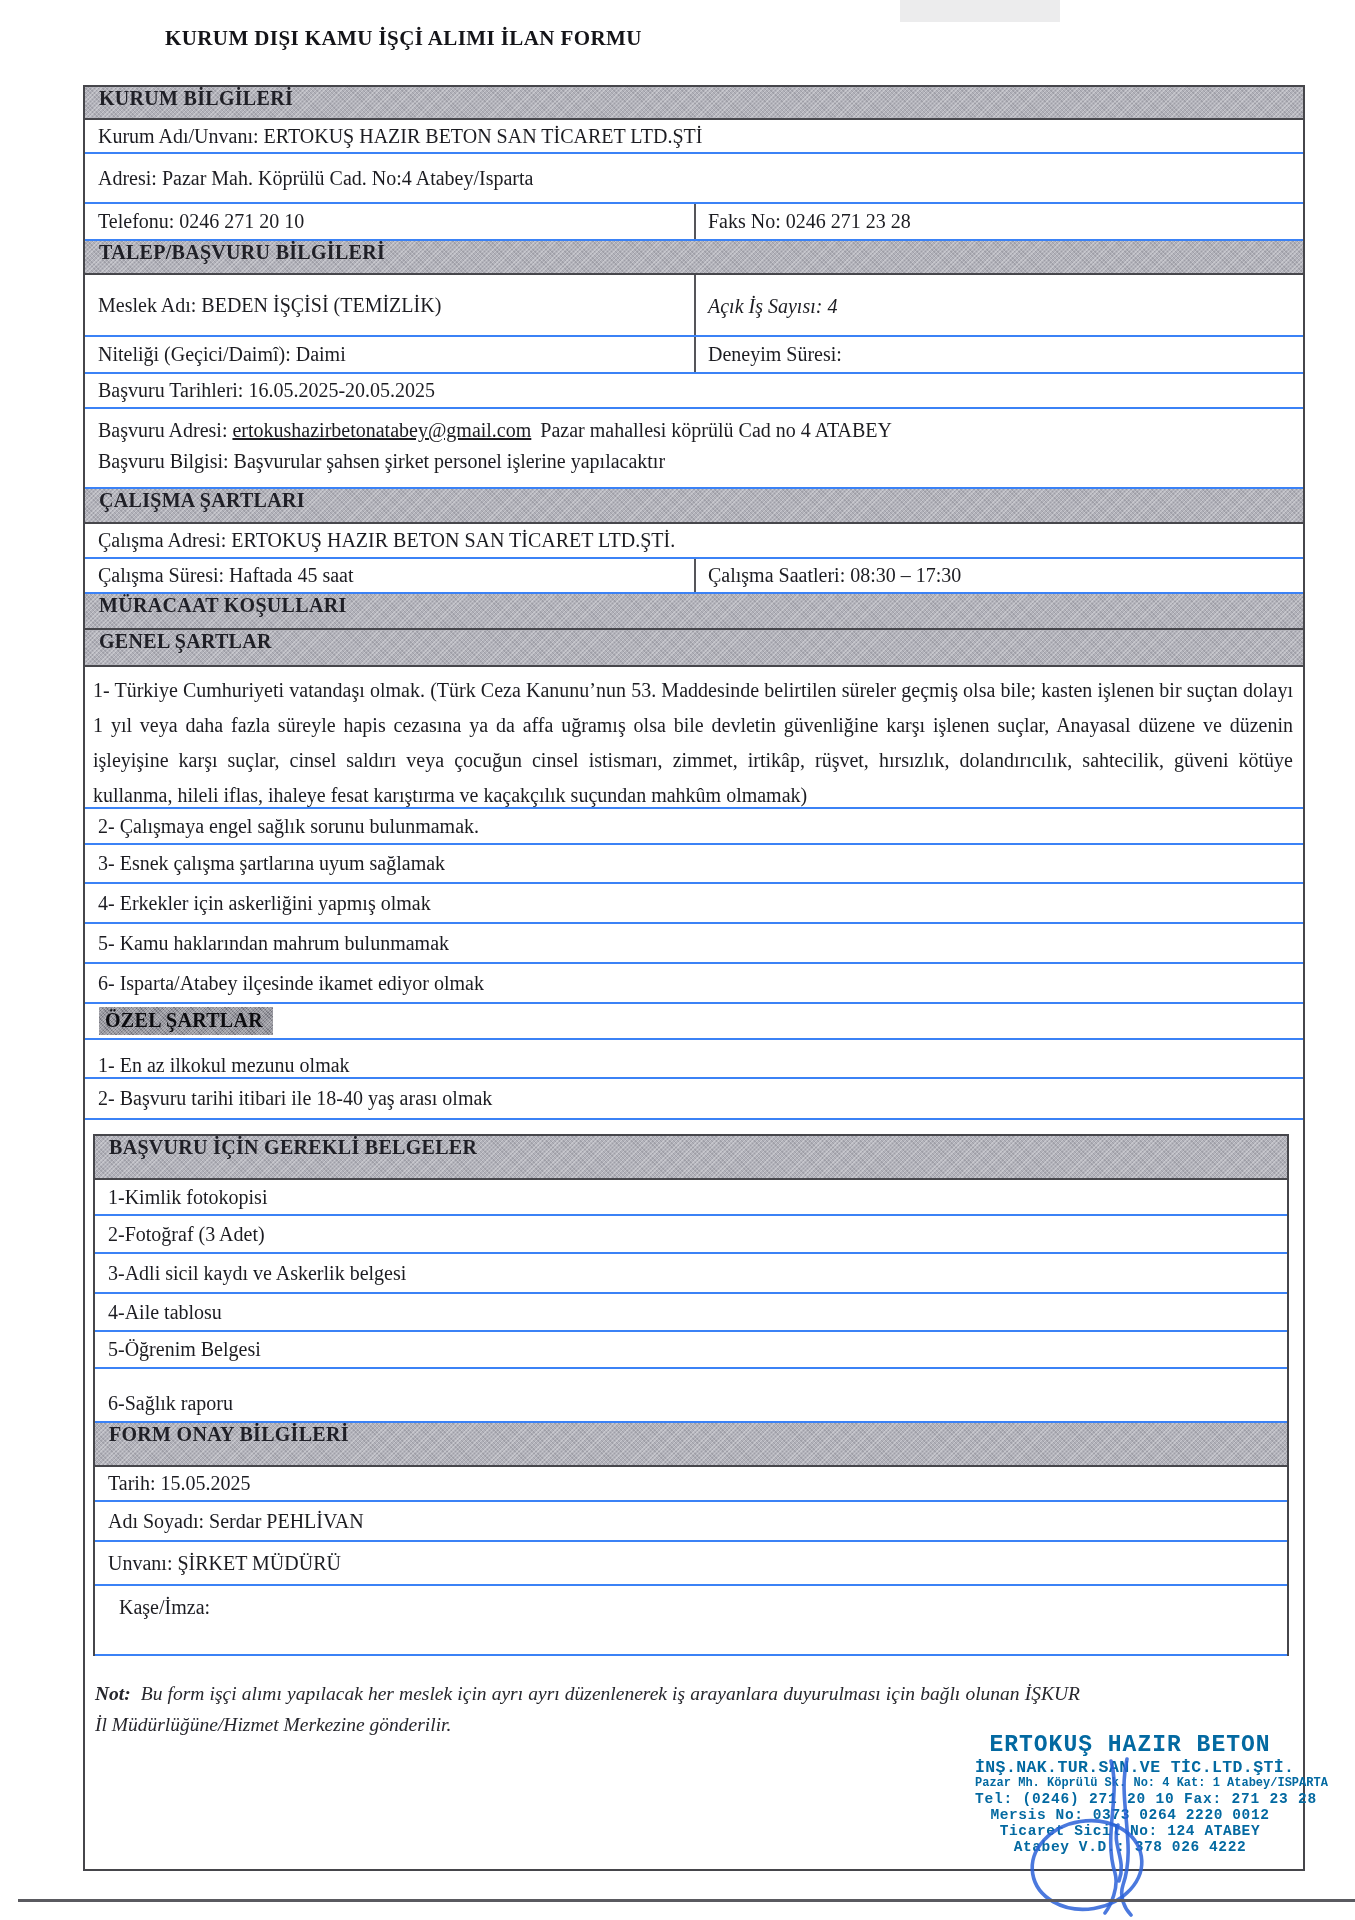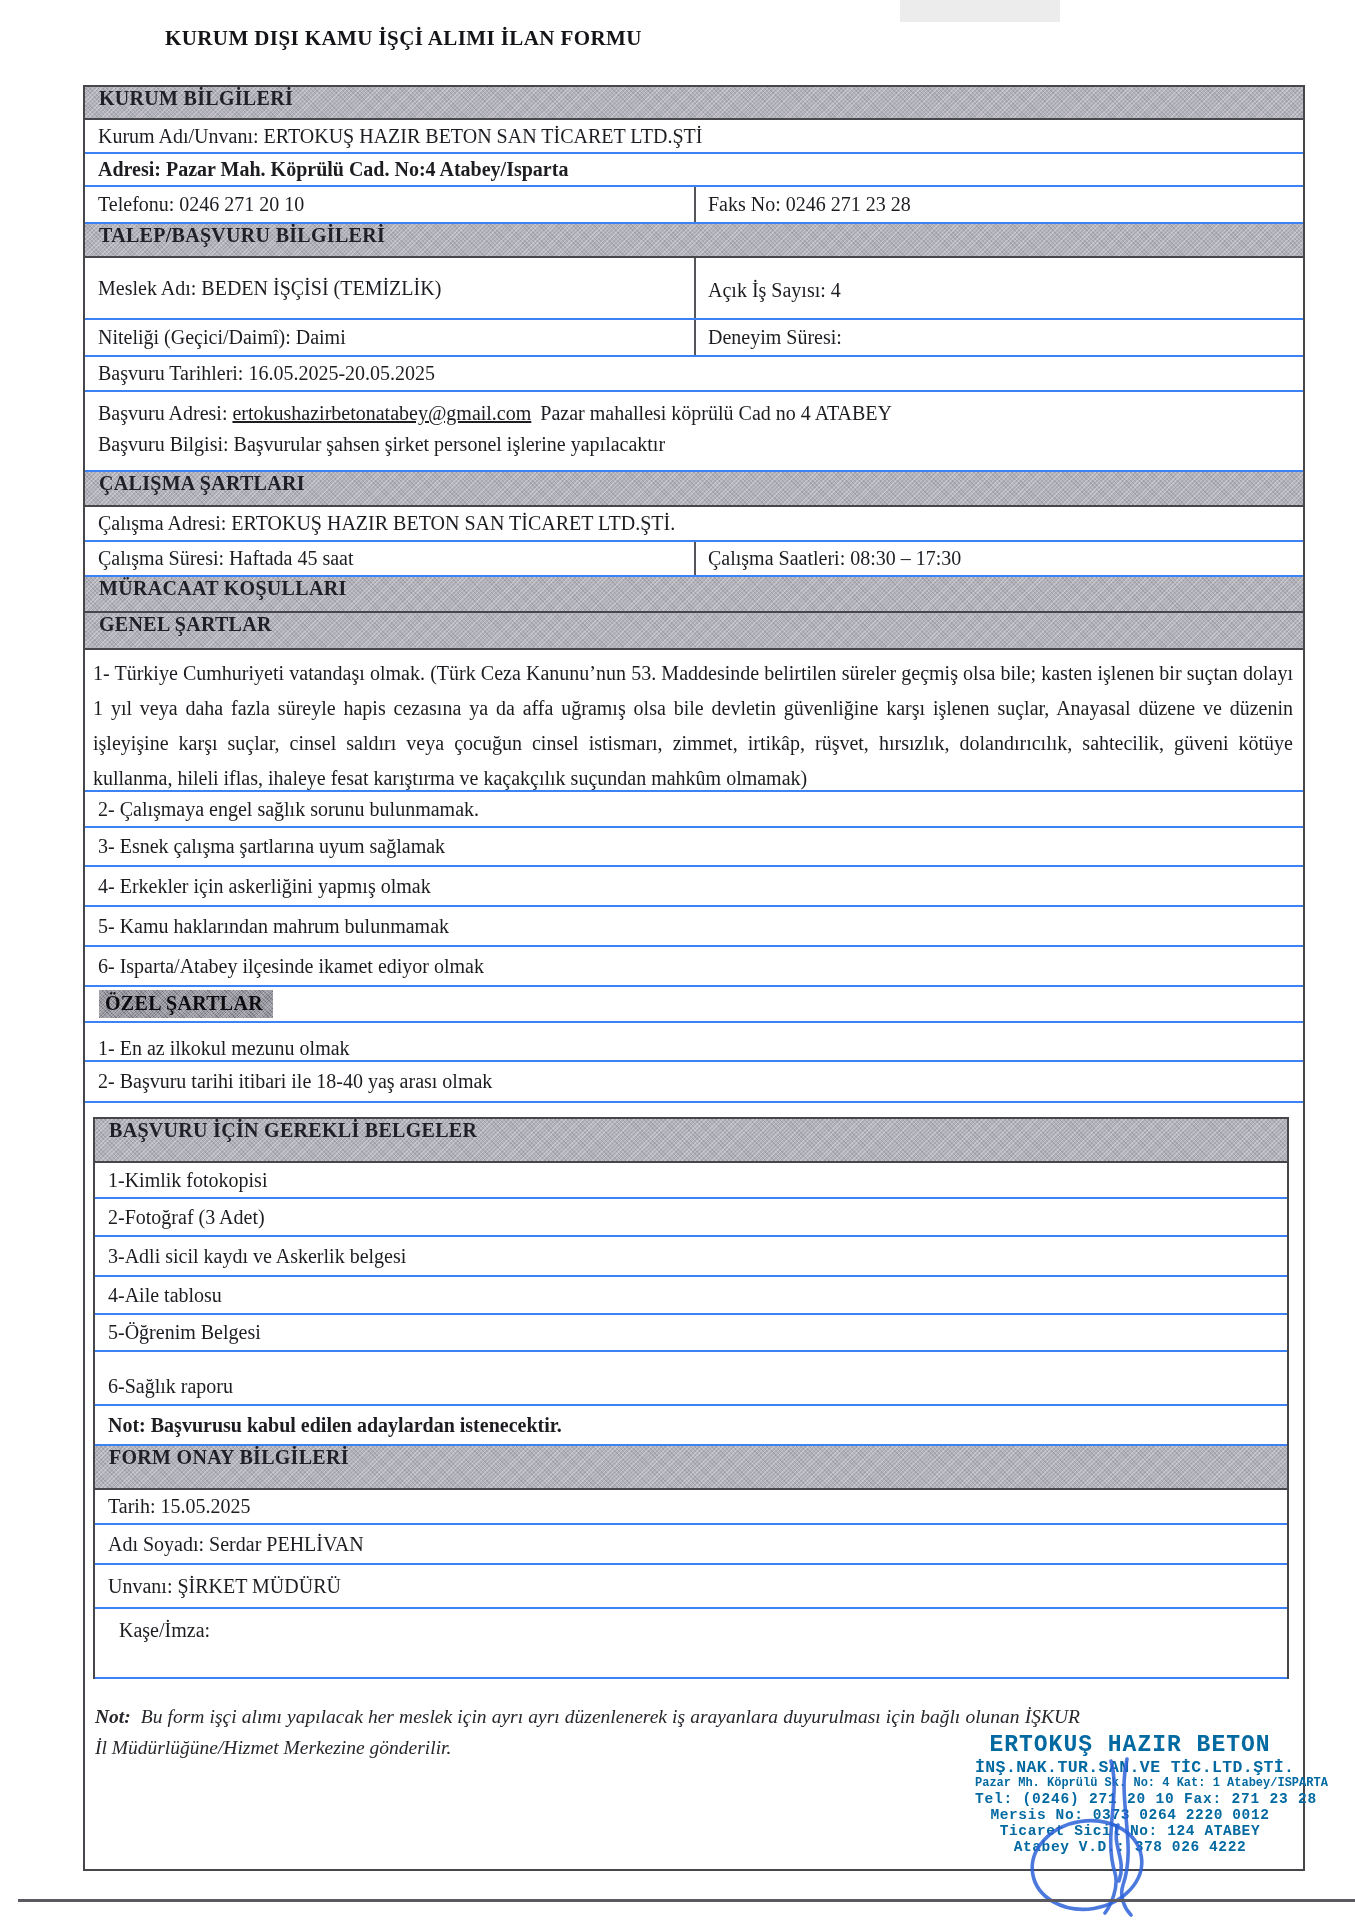--- a/index.html
+++ b/index.html
@@ -71,40 +71,40 @@
 <div class="doc-title" data-name="page-title">KURUM DIŞI KAMU İŞÇİ ALIMI İLAN FORMU</div>
 
 <div class="outer-box" data-name="form-outer-border">
 
   <div class="band" style="height:33px;" data-name="section-header-kurum-bilgileri">
     <span data-name="section-header-label">KURUM BİLGİLERİ</span>
   </div>
   <div class="row" style="height:34px;" data-name="row-kurum-adi">
     <span data-name="kurum-adi-text">Kurum Adı/Unvanı: ERTOKUŞ HAZIR BETON SAN TİCARET LTD.ŞTİ</span>
   </div>
-  <div class="row" style="height:33px;font-weight:bold;" data-name="row-kurum-adresi">
+  <div class="row" style="height:50px;" data-name="row-kurum-adresi">
     <span data-name="kurum-adres-text">Adresi: Pazar Mah. Köprülü Cad. No:4 Atabey/Isparta</span>
   </div>
   <div class="row split" style="height:37px;" data-name="row-telefon-faks">
     <div class="cell-l" data-name="cell-telefon">
         <span data-name="telefon-text">Telefonu: 0246 271 20 10</span>
       </div>
     <div class="cell-r" data-name="cell-faks">
         <span data-name="faks-text">Faks No: 0246 271 23 28</span>
       </div>
   </div>
 
   <div class="band" style="height:34px;" data-name="section-header-talep-basvuru">
     <span data-name="section-header-label">TALEP/BAŞVURU BİLGİLERİ</span>
   </div>
   <div class="row split" style="height:62px;" data-name="row-meslek-acikis">
     <div class="cell-l" data-name="cell-meslek">
         <span data-name="meslek-text">Meslek Adı: BEDEN İŞÇİSİ (TEMİZLİK)</span>
       </div>
-    <div class="cell-r" style="align-items:center;padding-top:4px;" data-name="cell-acik-is">
+    <div class="cell-r" style="align-items:flex-start;padding-top:20px;font-style:italic;" data-name="cell-acik-is">
         <span data-name="acik-is-text">Açık İş Sayısı: 4</span>
       </div>
   </div>
   <div class="row split" style="height:37px;" data-name="row-nitelik-deneyim">
     <div class="cell-l" data-name="cell-nitelik">
         <span data-name="nitelik-text">Niteliği (Geçici/Daimî): Daimi</span>
       </div>
     <div class="cell-r" data-name="cell-deneyim">
         <span data-name="deneyim-text">Deneyim Süresi:</span>
       </div>
@@ -186,23 +186,20 @@
       </div>
     <div class="row" style="height:38px;" data-name="row-belge-4">
         <span data-name="belge-4-text">4-Aile tablosu</span>
       </div>
     <div class="row" style="height:37px;" data-name="row-belge-5">
         <span data-name="belge-5-text">5-Öğrenim Belgesi</span>
       </div>
     <div class="row" style="height:37px;margin-top:17px;" data-name="row-belge-6">
         <span data-name="belge-6-text">6-Sağlık raporu</span>
       </div>
-    <div class="row" style="height:40px;font-weight:bold;" data-name="row-belgeler-not">
-      <span data-name="belgeler-not-text">Not: Başvurusu kabul edilen adaylardan istenecektir.</span>
-    </div>
     <div class="band" style="height:44px;" data-name="section-header-form-onay">
       <span data-name="section-header-label">FORM ONAY BİLGİLERİ</span>
     </div>
     <div class="row" style="height:35px;" data-name="row-onay-tarih">
         <span data-name="onay-tarih-text">Tarih: 15.05.2025</span>
       </div>
     <div class="row" style="height:40px;" data-name="row-onay-ad-soyad">
         <span data-name="onay-ad-soyad-text">Adı Soyadı:  Serdar PEHLİVAN</span>
       </div>
     <div class="row" style="height:44px;" data-name="row-onay-unvan">

